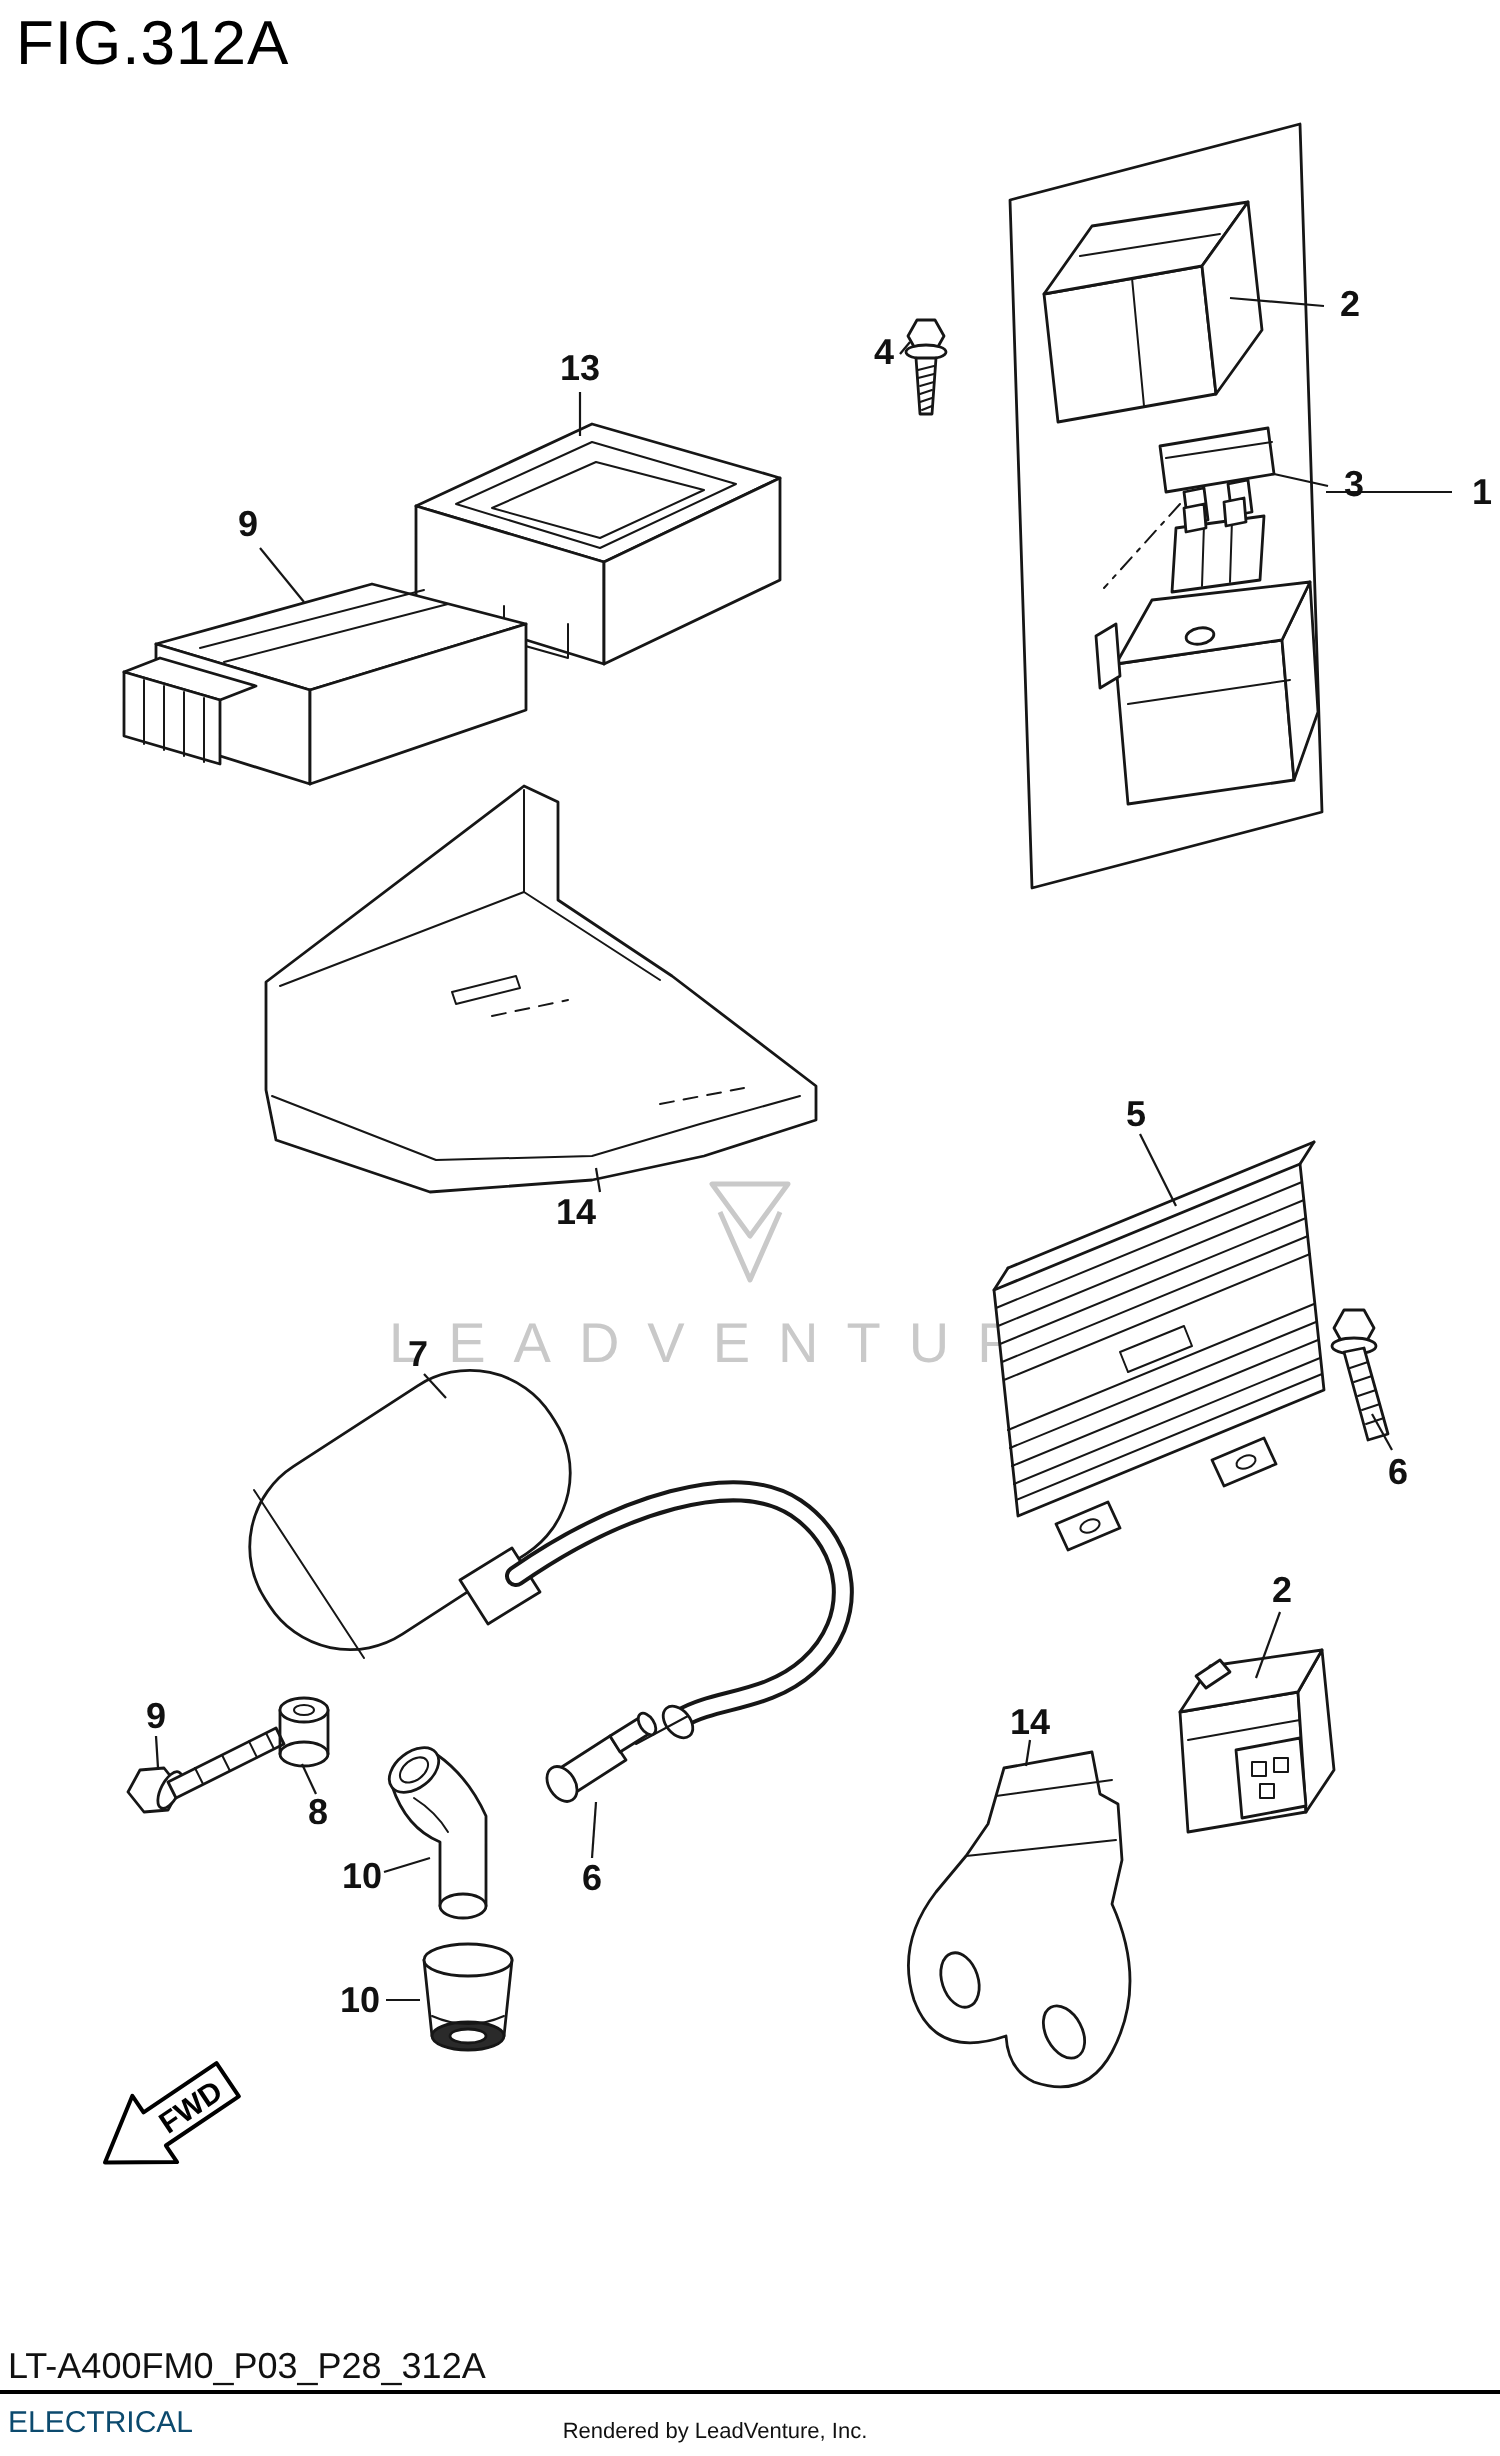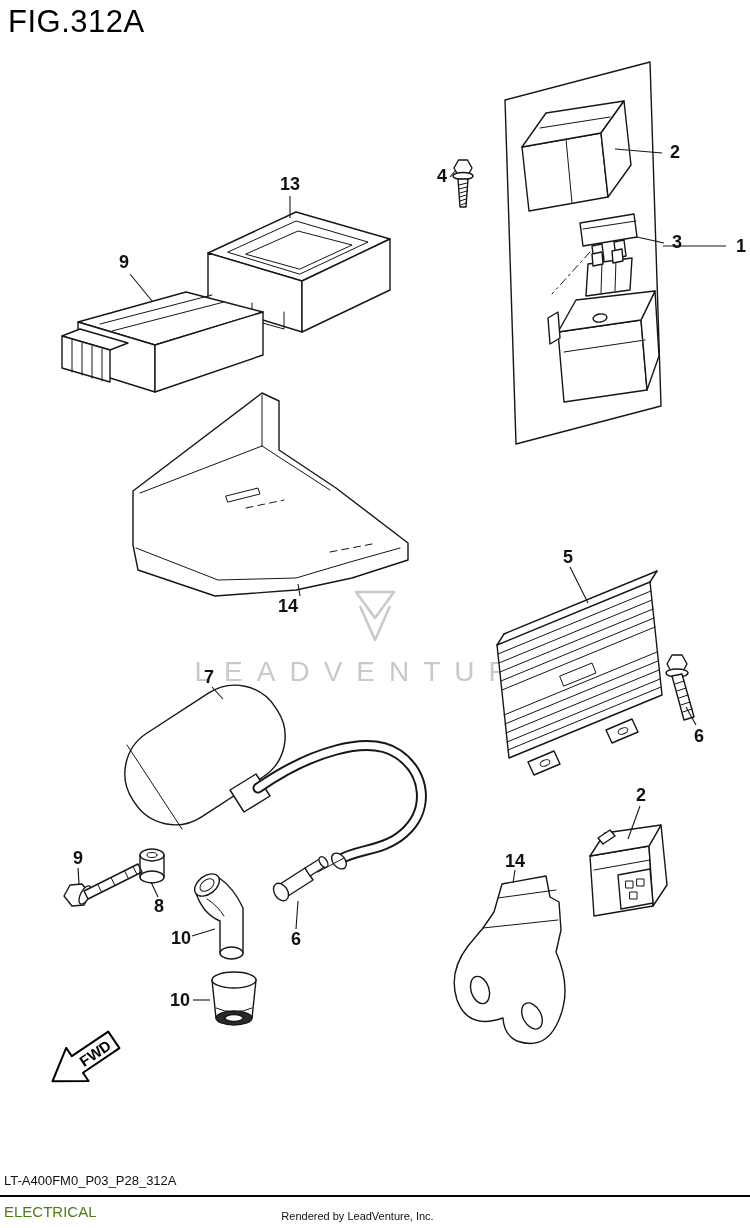--- a/index.html
+++ b/index.html
@@ -4,23 +4,23 @@
 <style>
   html,body{margin:0;padding:0;background:#fff}
   .page{position:relative;width:750px;height:1228px;background:#fff;
         font-family:"Liberation Sans",sans-serif;overflow:hidden}
   .fig-title{position:absolute;left:8px;top:4px;font-size:31px;font-weight:normal;
              letter-spacing:.5px;color:#000;z-index:2}
   .watermark{position:absolute;left:0;top:656px;width:750px;text-align:center;
              font-size:28px;letter-spacing:14px;color:#c9c9c9;z-index:0}
   .plabel{position:absolute;transform:translate(-50%,-50%);font-size:18px;
           font-weight:bold;color:#111;z-index:2;line-height:1}
-  .doc-code{position:absolute;left:4px;top:1173px;font-size:13px;color:#111;z-index:2}
+  .doc-code{position:absolute;left:4px;top:1173px;font-size:18px;color:#111;z-index:2}
   .footer-rule{position:absolute;left:0;top:1195px;width:750px;border-top:2px solid #000;z-index:2}
-  .section-title{position:absolute;left:4px;top:1203px;font-size:15px;color:#4d7c0f;z-index:2}
+  .section-title{position:absolute;left:4px;top:1203px;font-size:15px;color:#0c4a6e;z-index:2}
   .rendered-by{position:absolute;left:0;top:1210px;width:715px;text-align:center;
                font-size:11px;color:#111;z-index:2}
   svg.art{position:absolute;left:0;top:0;z-index:1}
   .ln{fill:none;stroke:#161616;stroke-width:1.4;stroke-linejoin:round;stroke-linecap:round}
   .fc{fill:#fff;stroke:#161616;stroke-width:1.4;stroke-linejoin:round}
   .thin{fill:none;stroke:#161616;stroke-width:1;stroke-linejoin:round;stroke-linecap:round}
   .leader{fill:none;stroke:#161616;stroke-width:1.1}
   .dash{stroke-dasharray:7 5}
   .dashdot{stroke-dasharray:8 4 2 4}
   .wm{fill:none;stroke:#c9c9c9;stroke-width:2.5;stroke-linejoin:round}

